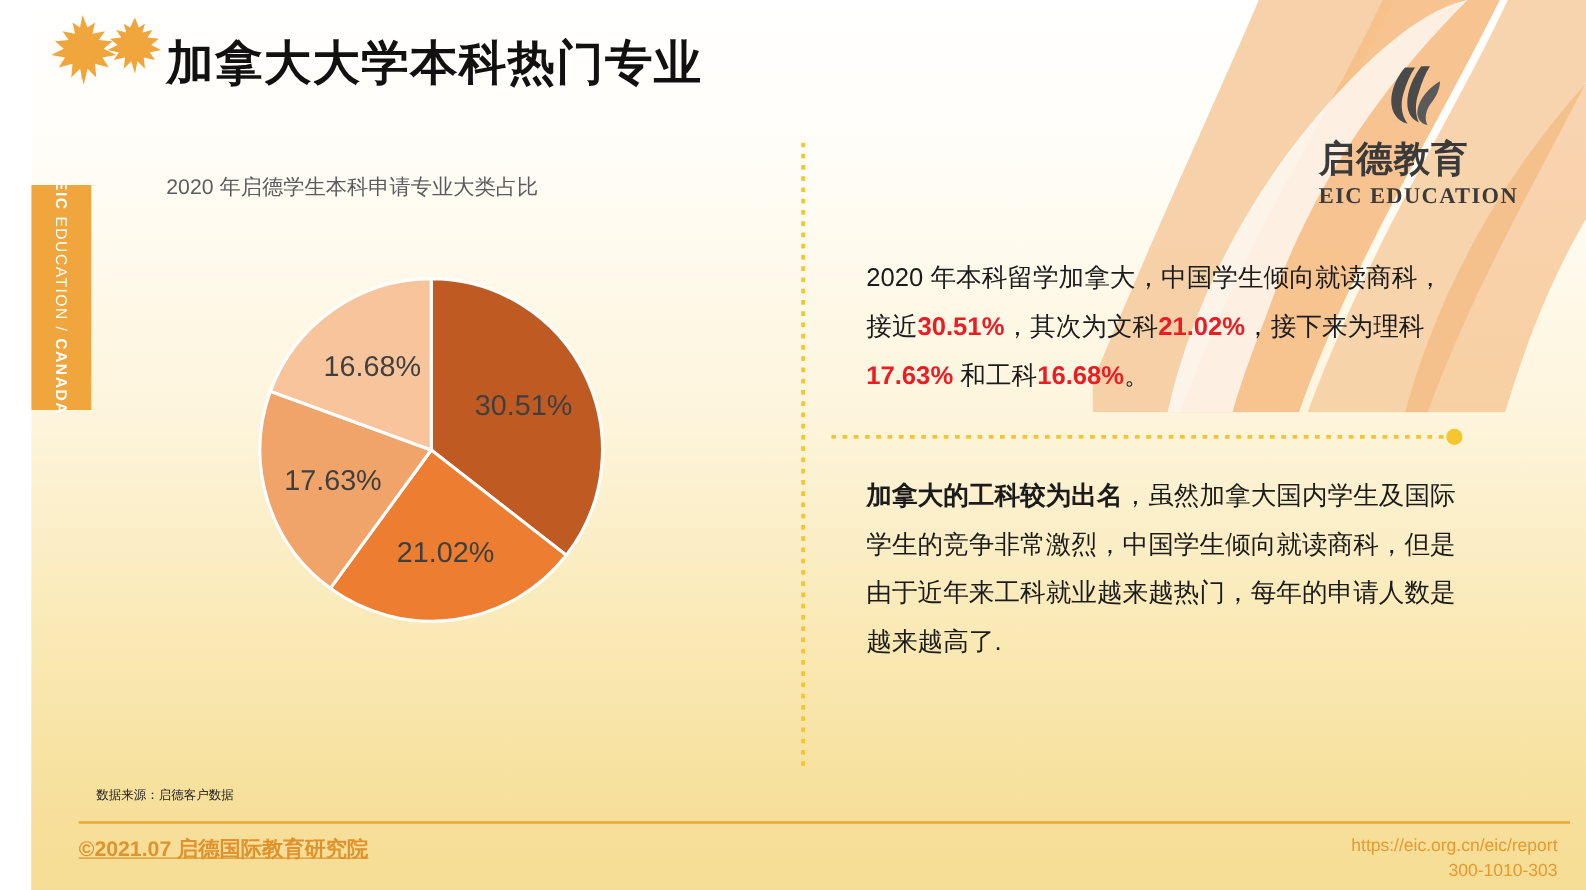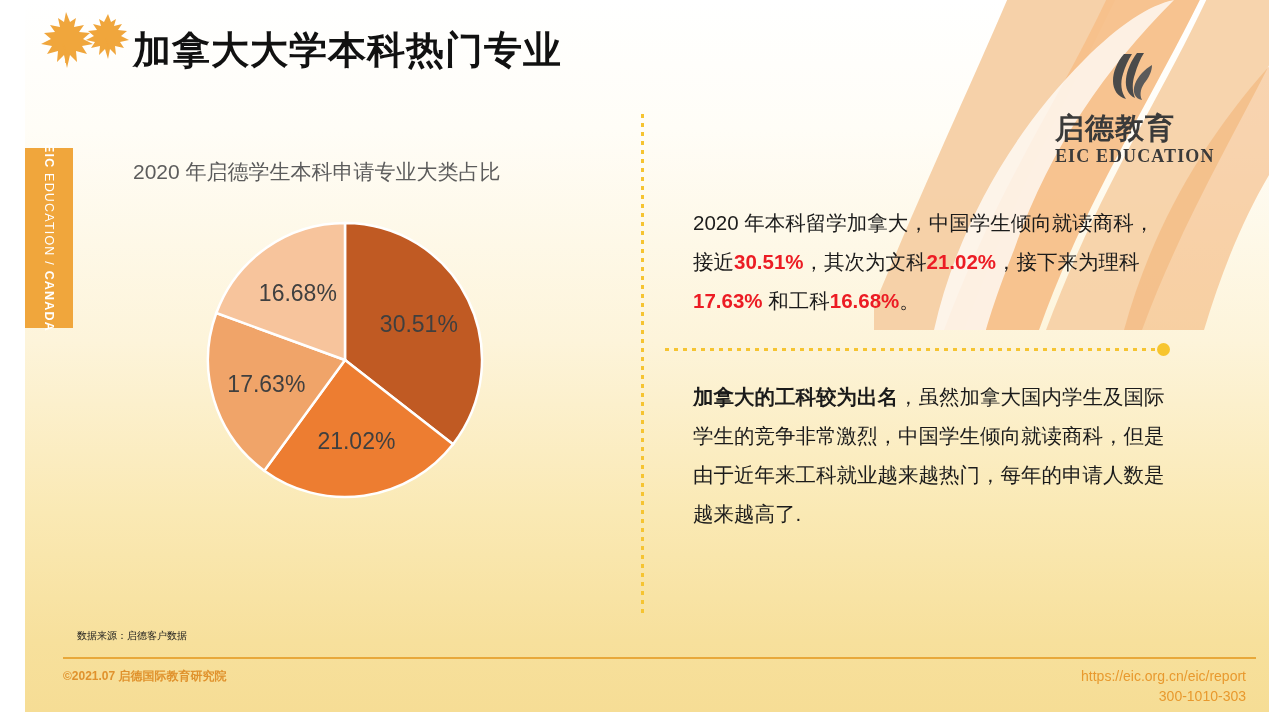--- a/index.html
+++ b/index.html
@@ -50,22 +50,22 @@
     transform: rotate(90deg);
     white-space: nowrap;
     color: #ffffff;
     font-size: 12.5px;
     letter-spacing: 1.2px;
   }
   .side-tab-inner b { font-weight: bold; }
 
   
   .chart-title {
-    position: absolute; left: 108px; top: 158px;
-    font-size: 21px; color: #5c5c5c; white-space: nowrap;
+    position: absolute; left: 108px; top: 138px;
+    font-size: 17px; color: #5c5c5c; white-space: nowrap;
   }
   .pie-wrap { position: absolute; left: 160px; top: 205px; width: 320px; height: 320px; }
   .legend {
     position: absolute; left: 160px; top: 537px; width: 320px;
     display: flex; justify-content: center; align-items: center; gap: 18px;
   }
   .legend-item { display: flex; align-items: center; gap: 5px; }
   .legend-swatch { width: 9px; height: 9px; display:inline-block; }
   .legend-label { font-size: 16px; color: #404040; }
 
@@ -102,21 +102,21 @@
   .source {
     position: absolute; left: 52px; top: 629px;
     font-size: 10px; font-weight: normal; color: #1b1b1b;
   }
   .foot-rule {
     position: absolute; left: 38px; top: 657px;
     width: 1193px; height: 2px; background: #e8a83a;
   }
   .copyright {
     position: absolute; left: 38px; top: 668px;
-    font-size: 12px; font-weight: bold; color: #e0922d;
+    font-size: 17px; font-weight: bold; color: #e0922d; text-decoration: underline;
   }
   .contact {
     position: absolute; right: 48px; top: 666px;
     text-align: right; font-size: 14px; color: #e8992e; line-height: 20px;
   }
 </style>
 </head>
 <body>
 
 <div id="slide">

